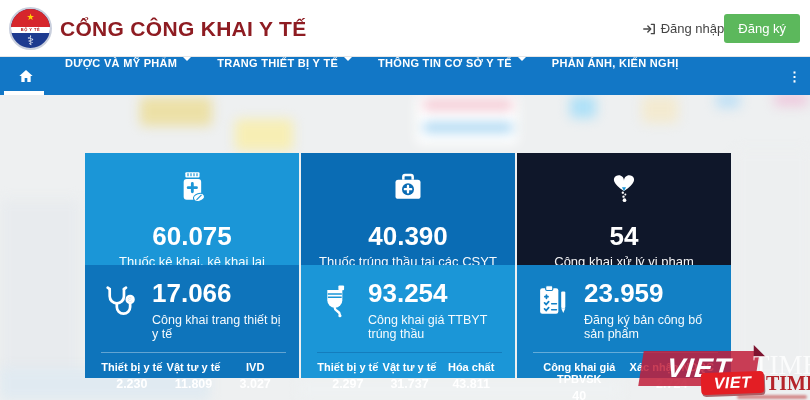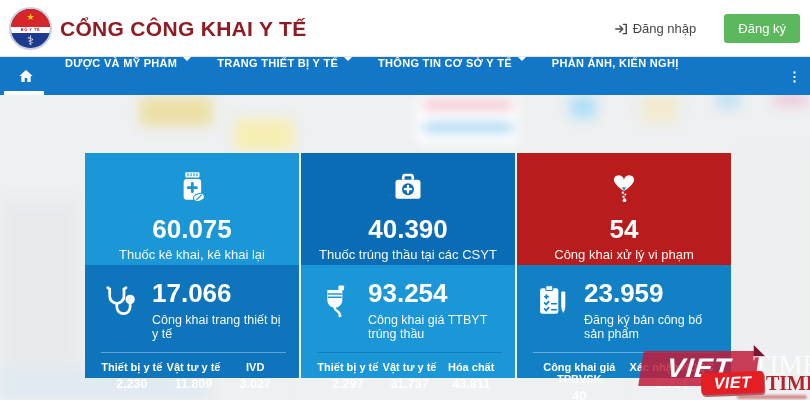--- a/index.html
+++ b/index.html
@@ -9,45 +9,45 @@
     background:#eef0f1; font-family:"Liberation Sans", sans-serif;
   }
 
   
   .header { position:absolute; top:0; left:0; width:810px; height:57px; background:#ffffff; border-bottom:1px solid #e6e6e6; z-index:10; }
   .logo { position:absolute; left:9px; top:7px; width:43px; height:43px; border-radius:50%; overflow:hidden; border:2px solid #c9cfdd; background:#1d3a8f; }
   .logo .flag { position:absolute; top:0; left:0; width:100%; height:46%; background:#d6262c; display:flex; align-items:center; justify-content:center; color:#ffd400; font-size:9px; line-height:1; }
   .logo .band { position:absolute; top:46%; left:0; width:100%; height:15%; background:#fff; color:#b01c1c; font-size:4px; font-weight:700; text-align:center; line-height:6px; letter-spacing:0.5px; overflow:hidden; }
   .logo .seal { position:absolute; bottom:0; left:0; width:100%; height:39%; display:flex; align-items:center; justify-content:center; color:#fff; font-size:13px; line-height:1; }
   .site-title { position:absolute; left:60px; top:0; height:57px; display:flex; align-items:center; font-size:21px; font-weight:700; color:#8e1c22; letter-spacing:0.3px; }
-  .header-right { position:absolute; right:10px; top:0; height:57px; display:flex; align-items:center; gap:28px; }
+  .header-right { position:absolute; right:10px; top:0; height:57px; display:flex; align-items:center; gap:0; }
   .login-link { display:flex; align-items:center; gap:5px; font-size:13px; color:#454545; cursor:pointer; }
   .register-btn { background:#5cb85c; color:#fff; font-size:13px; padding:7px 14px; border:none; border-radius:3px; cursor:pointer; font-family:inherit; }
 
   
   .nav { position:absolute; top:57px; left:0; width:810px; height:38px; background:#1277c6; display:flex; align-items:center; z-index:10; }
   .nav-home { position:relative; width:52px; height:38px; display:flex; align-items:center; justify-content:center; cursor:pointer; }
   .nav-home .active-bar { position:absolute; left:4px; bottom:0; width:40px; height:4px; background:#ffffff; }
   .nav-item { display:flex; align-items:flex-start; gap:6px; padding:0 13px; height:38px; color:#fff; font-size:11px; font-weight:700; letter-spacing:0.3px; white-space:nowrap; cursor:pointer; }
   .caret { width:0; height:0; border-left:4px solid transparent; border-right:4px solid transparent; border-top:4px solid #fff; }
   .nav-dots { margin-left:auto; padding:0 9px; color:#fff; font-size:13px; font-weight:700; cursor:pointer; }
 
   
   .bg-blob { position:absolute; filter:blur(6px); z-index:1; border-radius:4px; }
 
   
   .cards { position:absolute; left:85px; top:153px; width:646px; height:225px; display:flex; gap:2px; z-index:3; }
   .card { flex:1; display:flex; flex-direction:column; }
   .c-light  { background:#1b96d7; color:#1b96d7; }
-  .c-light2 { background:#b91c1c; color:#1793d4; }
+  .c-light2 { background:#0f172a; color:#1793d4; }
   .c-dark   { background:#0a6cb4; color:#0a6cb4; }
   .c-mid    { background:#0e74bb; color:#0e74bb; }
   .c-mid2   { background:#1280c5; color:#1280c5; }
   .card-top { height:112px; text-align:center; cursor:pointer; padding-top:15px; }
-  .card-top .big-num { color:#fff; font-size:26px; font-weight:600; line-height:1.1; margin-top:3px; }
+  .card-top .big-num { color:#fff; font-size:26px; font-weight:600; line-height:1.1; margin-top:10px; }
   .card-top .top-label { color:rgba(255,255,255,0.96); font-size:13px; margin-top:3px; }
   .icon-40 { width:40px; height:40px; display:inline-block; }
   .card-bottom { height:113px; padding:15px 13px 0 16px; cursor:pointer; }
   .cb-head { display:flex; align-items:flex-start; gap:13px; }
   .cb-icon { width:38px; height:38px; flex:none; margin-top:2px; }
   .cb-num { color:#fff; font-size:26px; font-weight:600; line-height:1; }
   .cb-label { color:rgba(255,255,255,0.96); font-size:12.5px; margin-top:7px; }
   .cb-divider { border-top:1px solid rgba(255,255,255,0.35); margin-top:11px; }
   .divider-dark { border-top-color:rgba(10,80,140,0.35); }
   .cb-cols { display:flex; margin-top:8px; }

